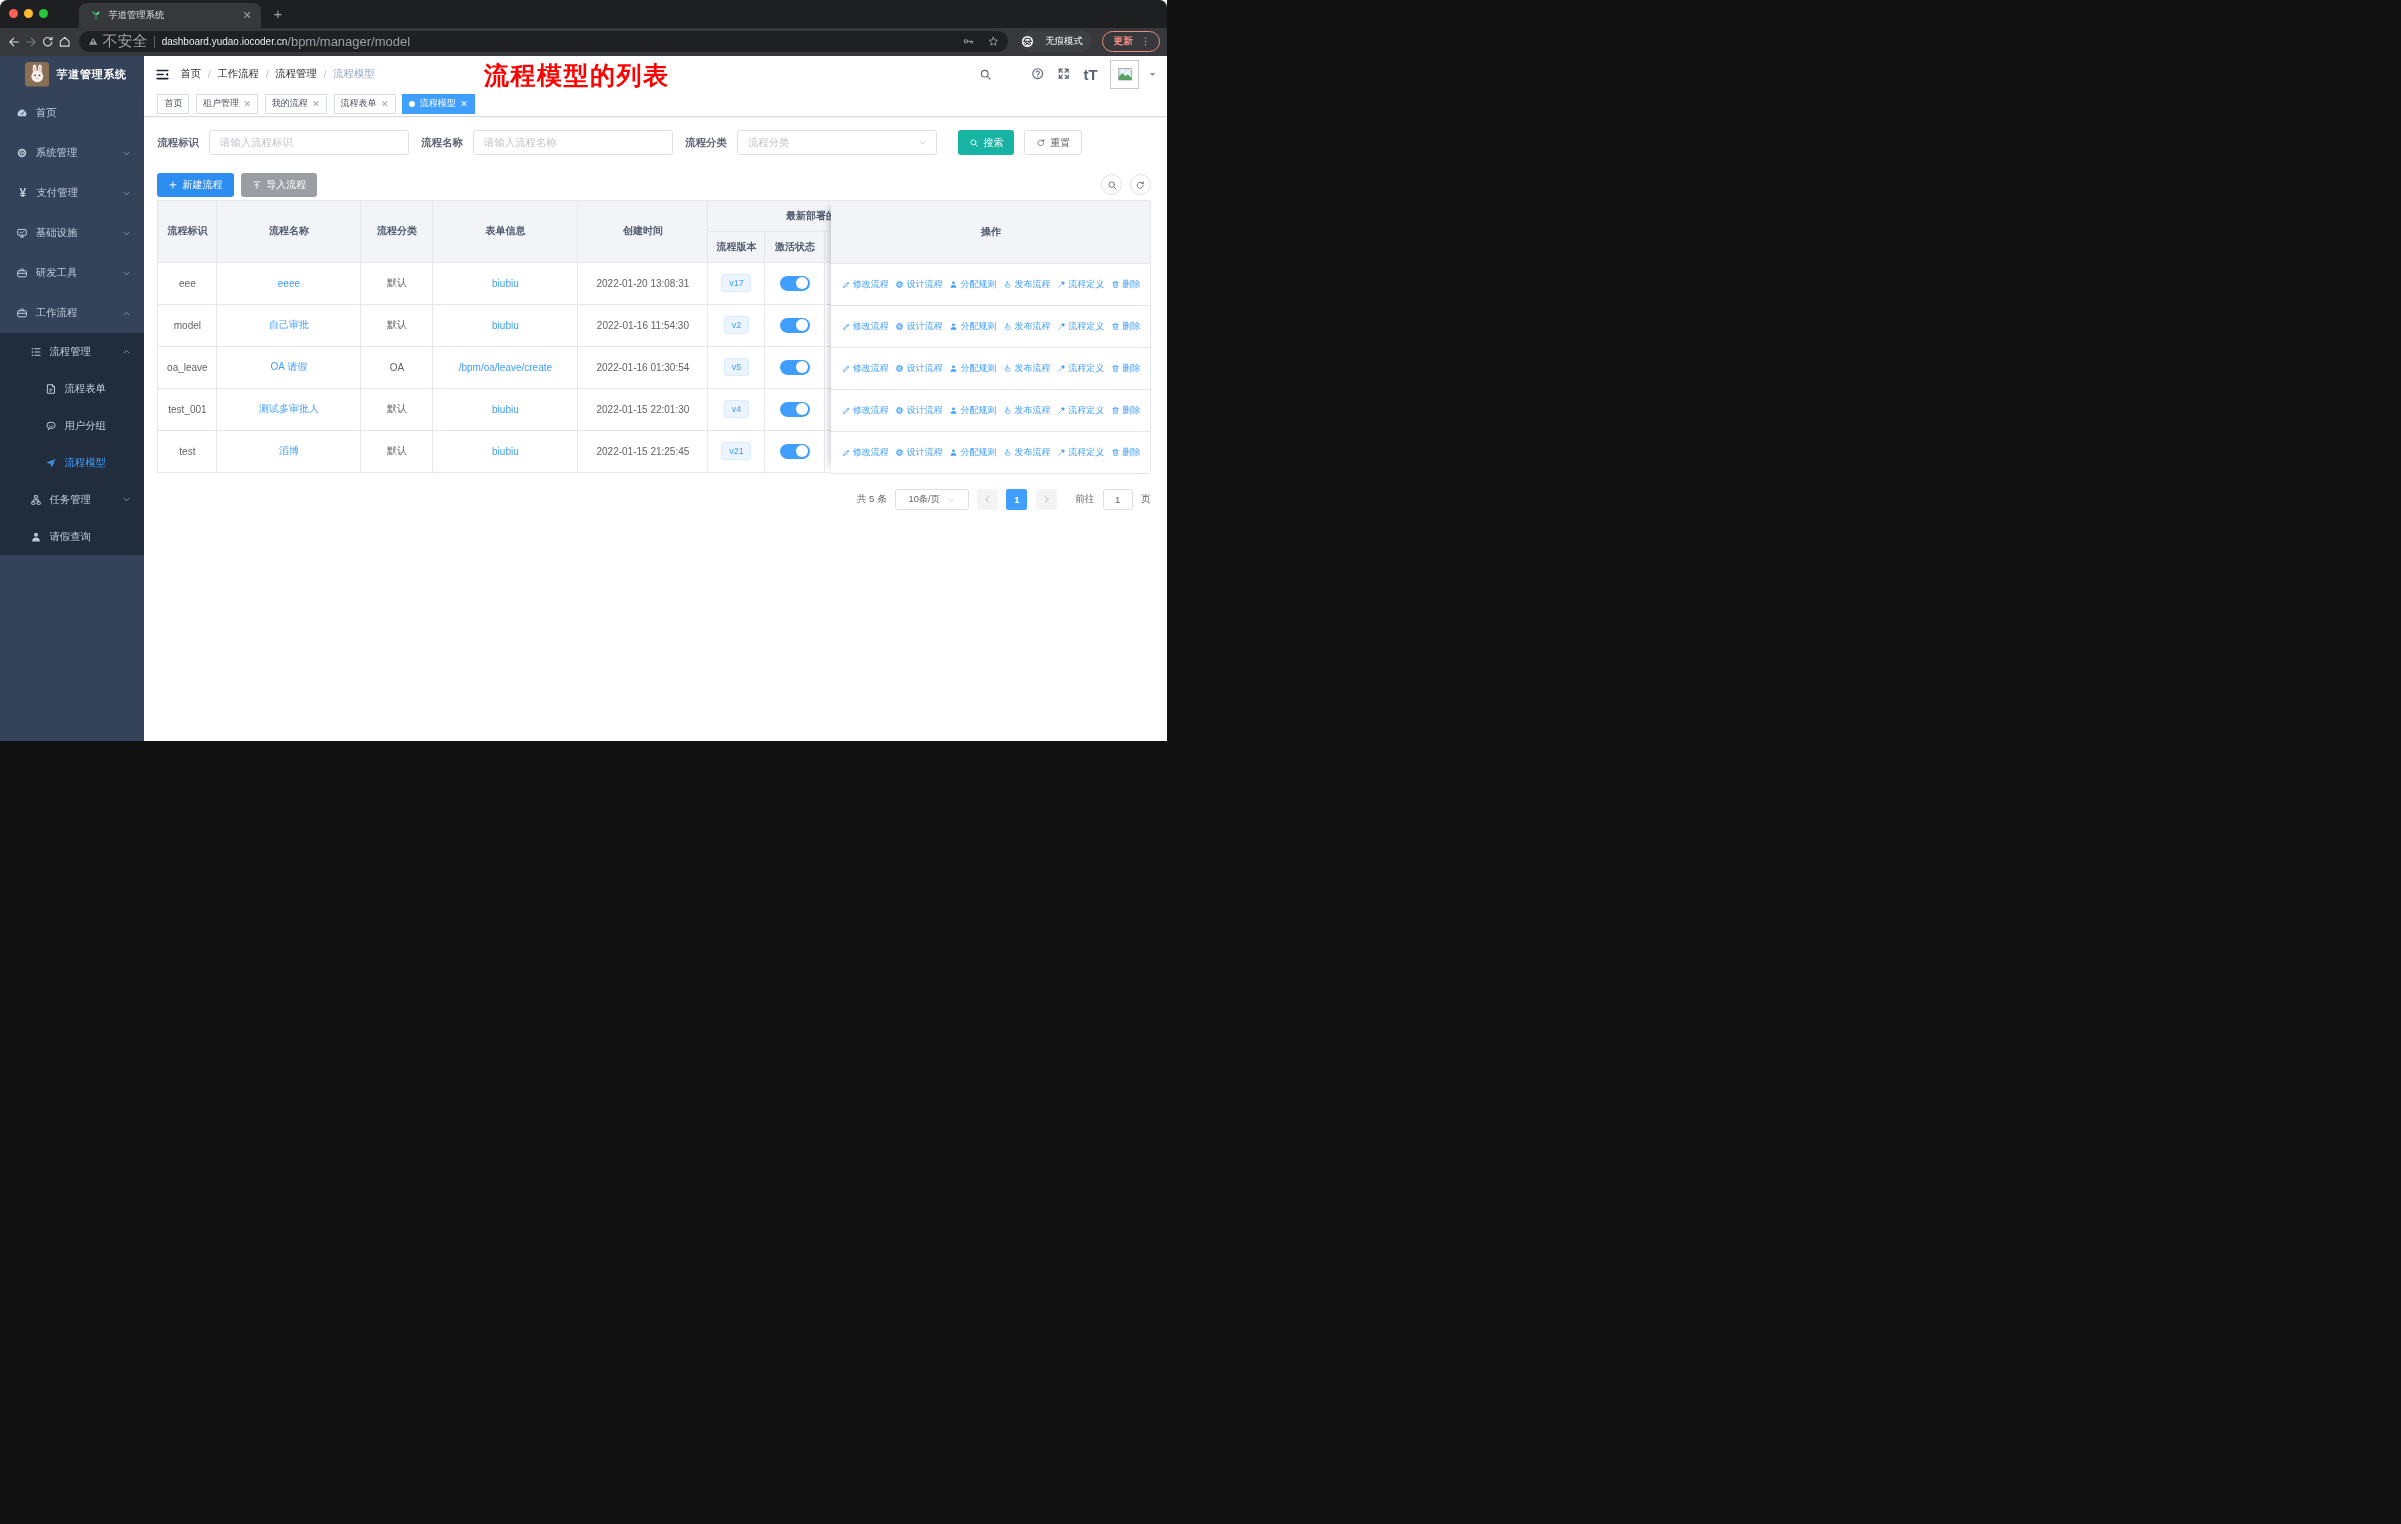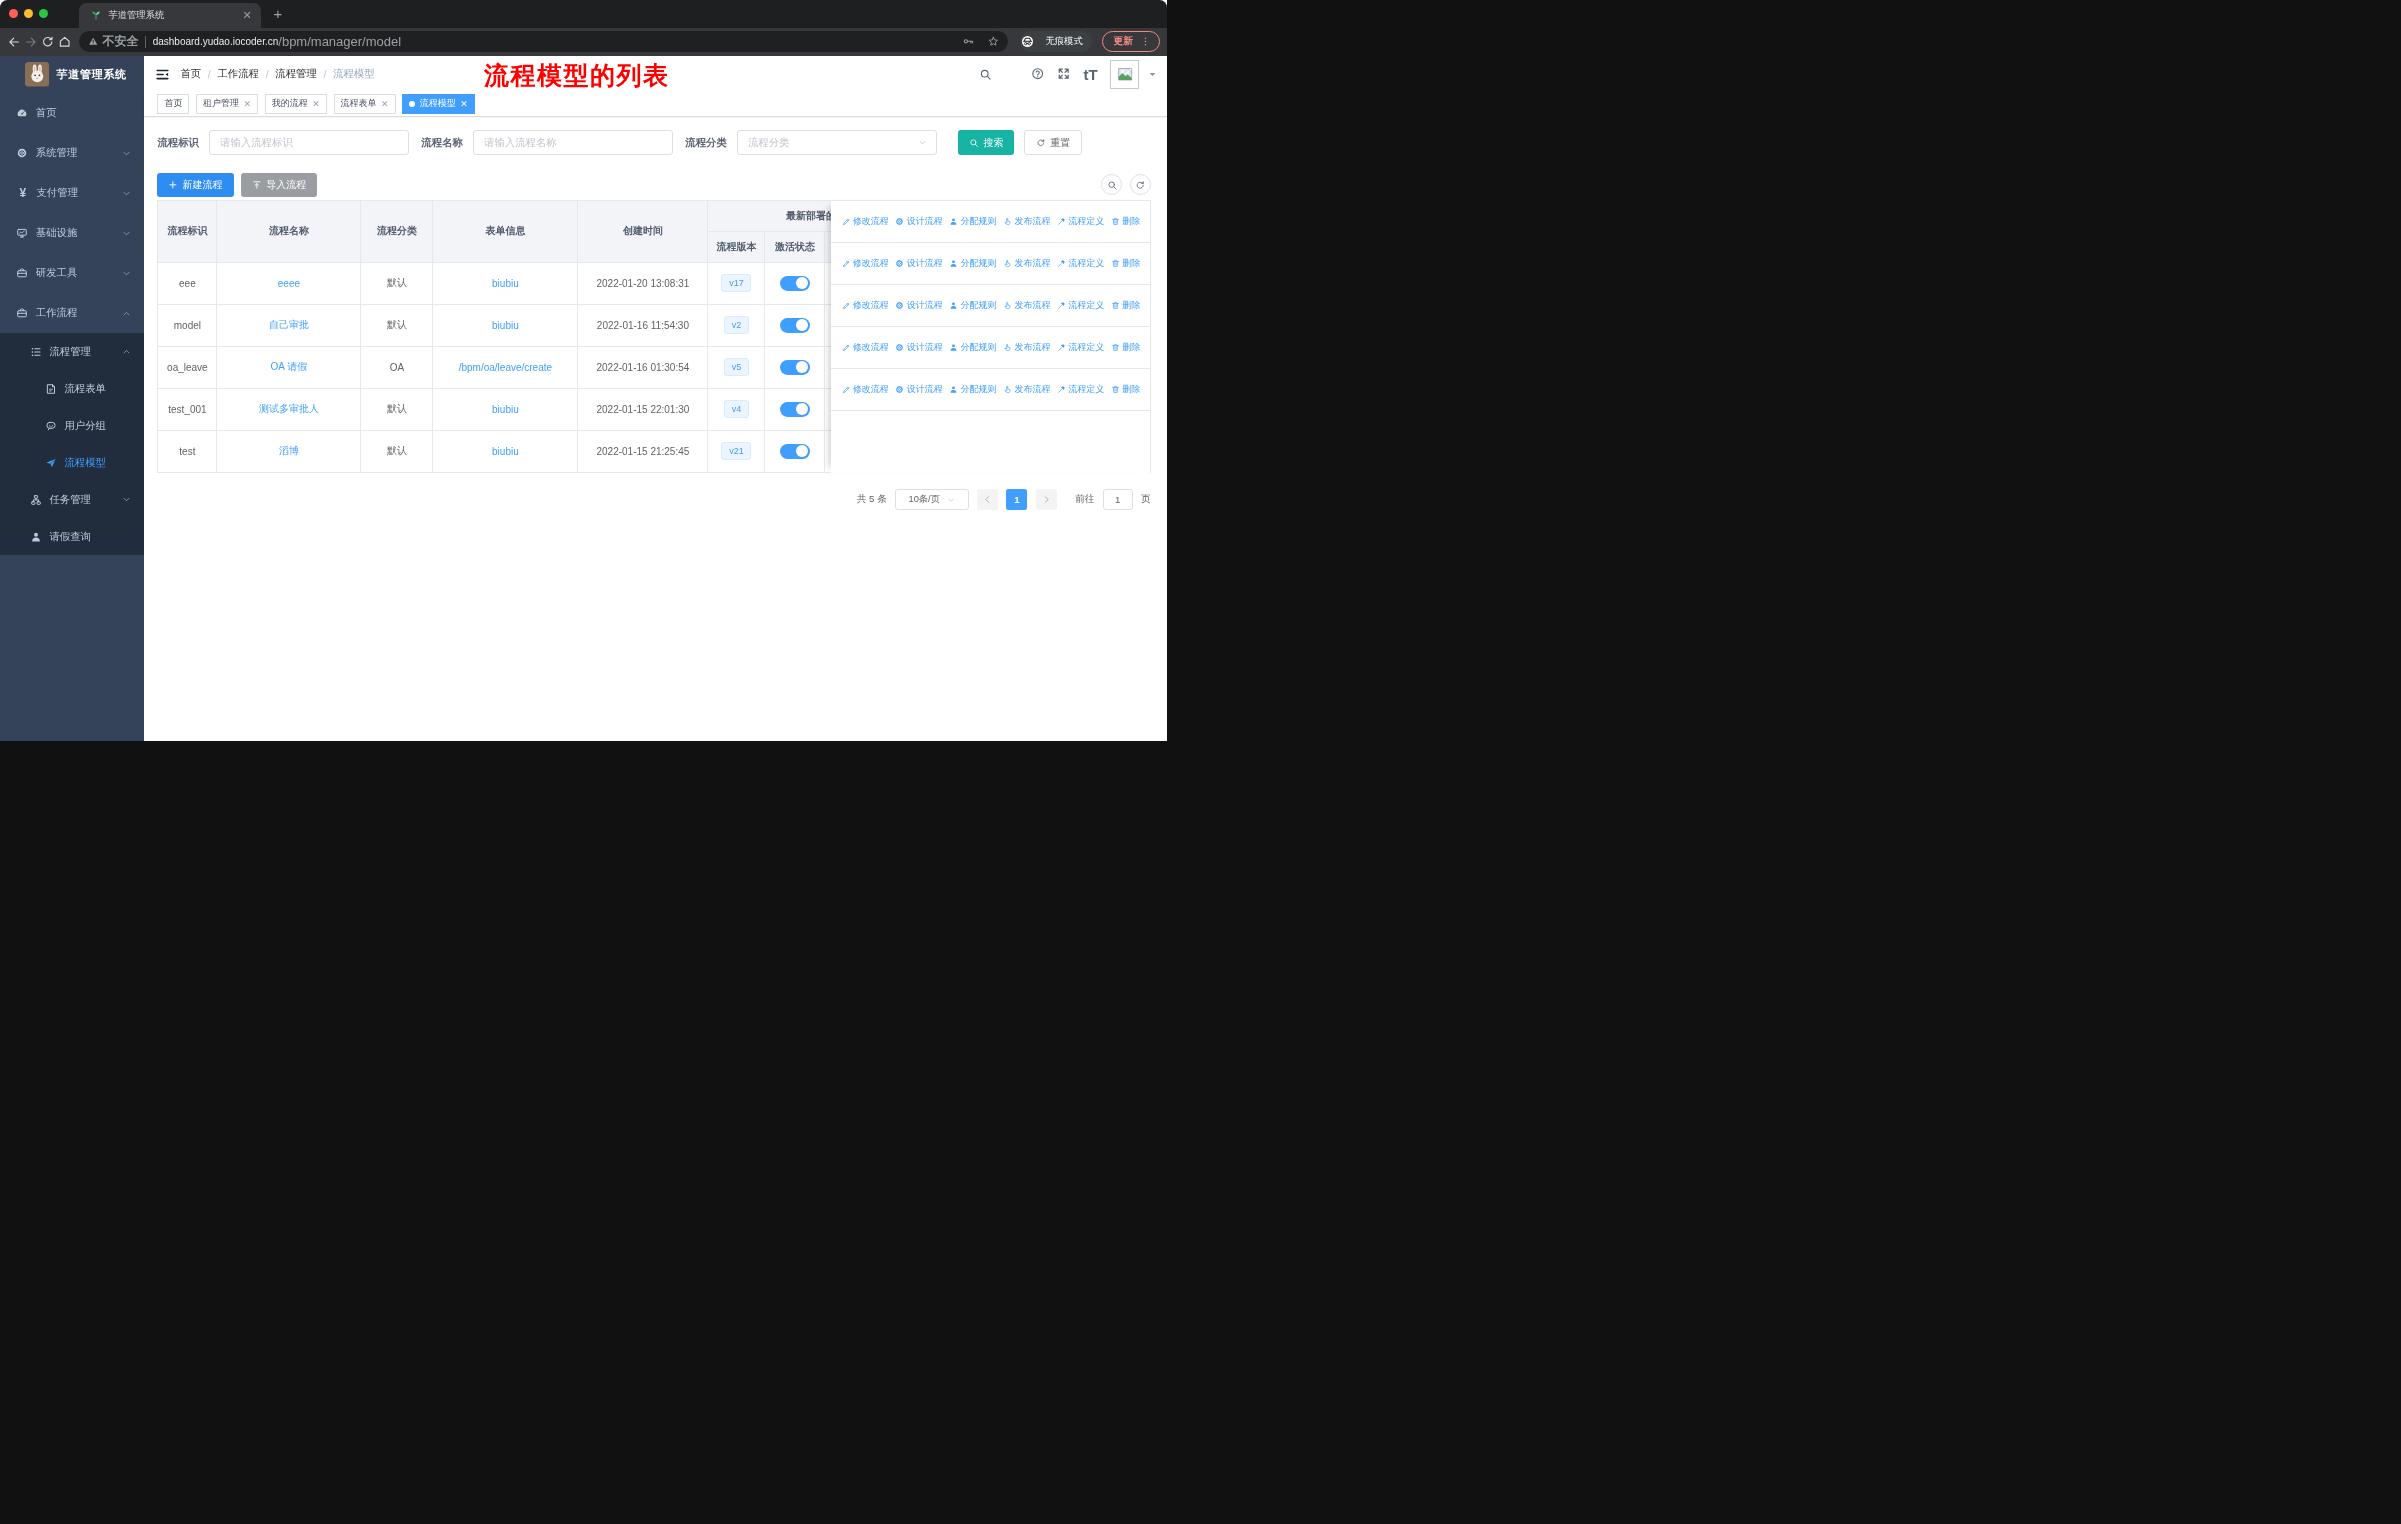--- a/index.html
+++ b/index.html
@@ -16,21 +16,21 @@
   .btab { position:relative; margin-left:21px; width:182px; height:24.6px; align-self:flex-end;
     background:#36383b; border-radius:7.4px 7.4px 0 0; display:flex; align-items:center; padding:0 7.4px 0 10.4px; }
   .btab .ttl { color:#dfe1e5; font-size:9.3px; flex:1; margin-left:6.7px; white-space:nowrap; overflow:hidden; }
   .tabclose { color:#9aa0a6; font-size:11px; cursor:default; padding:0 2.2px; }
   .newtab { color:#9aa0a6; font-size:15px; margin-left:12px; line-height:1; }
   .btoolbar { height:28px; background:#36383b; display:flex; align-items:center; padding:0 7.4px; gap:3px; }
   .navic { width:21px; height:21px; display:flex; align-items:center; justify-content:center; color:#d5d7db; }
   .navic.dim { color:#75797e; }
   .urlpill { flex:1; height:21px; background:#1e2022; border-radius:10.4px; display:flex; align-items:center;
     padding:0 9px; margin:0 4.5px; color:#9aa0a6; }
-  .urlpill .sec { font-size:12px; margin:0 6px 0 4.5px;font-weight:bold; }
+  .urlpill .sec { font-size:15px; margin:0 6px 0 4.5px; }
   .urldiv { width:0.7px; height:12px; background:#5f6368; margin-right:7.4px; }
   .host { color:#e8eaed; font-size:10px; }
   .path { color:#9aa0a6; font-size:13px; }
   .pillspace { flex:1; }
   .incog { height:21px; background:#3c4043; border-radius:10.4px; display:flex; align-items:center; gap:12px;
     padding:2.2px 9px 2.2px 2.2px; margin-left:4.5px; }
   .incogcirc { width:16.4px; height:16.4px; background:#fff; border-radius:50%; display:flex; align-items:center; justify-content:center; color:#202124; }
   .incog .lbl { color:#fff; font-size:9.3px; }
   .updatepill { height:21px; border:1.1px solid #ee8b80; border-radius:10.4px; display:flex; align-items:center;
     gap:7.4px; padding:0 7.4px 0 10.4px; margin-left:7.4px; color:#f28b82; font-size:9.7px; font-weight:600; }
@@ -640,20 +640,21 @@
               <div class="td" style="grid-area: 7 / 5;">2022-01-15 21:25:45</div>
               <div class="td" style="grid-area: 7 / 6;">
                 <span class="vtag">v21</span>
               </div>
               <div class="td" style="grid-area: 7 / 7;">
                 <span class="switch"></span>
               </div>
               <div class="td" style="grid-area: 7 / 8 / 8 / 9;"></div>
             </div>
           <div class="ops">
+            <div class="oph">操作</div>
             <div>
                 <div class="oprow">
                   <span class="act">
                     <span style="display: inline-flex; width: 9px; height: 9px; flex-shrink: 0;">
                       <svg viewBox="0 0 24 24" fill="none" stroke="currentColor" stroke-width="2" stroke-linecap="round" stroke-linejoin="round">
                         <path d="M4.3 19.7l.9-3.7L15.9 5.3l2.8 2.8L8 18.8l-3.7.9z" stroke-width="1.8"></path>
                         <path d="M13.7 7.5l2.8 2.8" stroke-width="1.8"></path>
                       </svg>
                     </span>
                     <span>修改流程</span>

